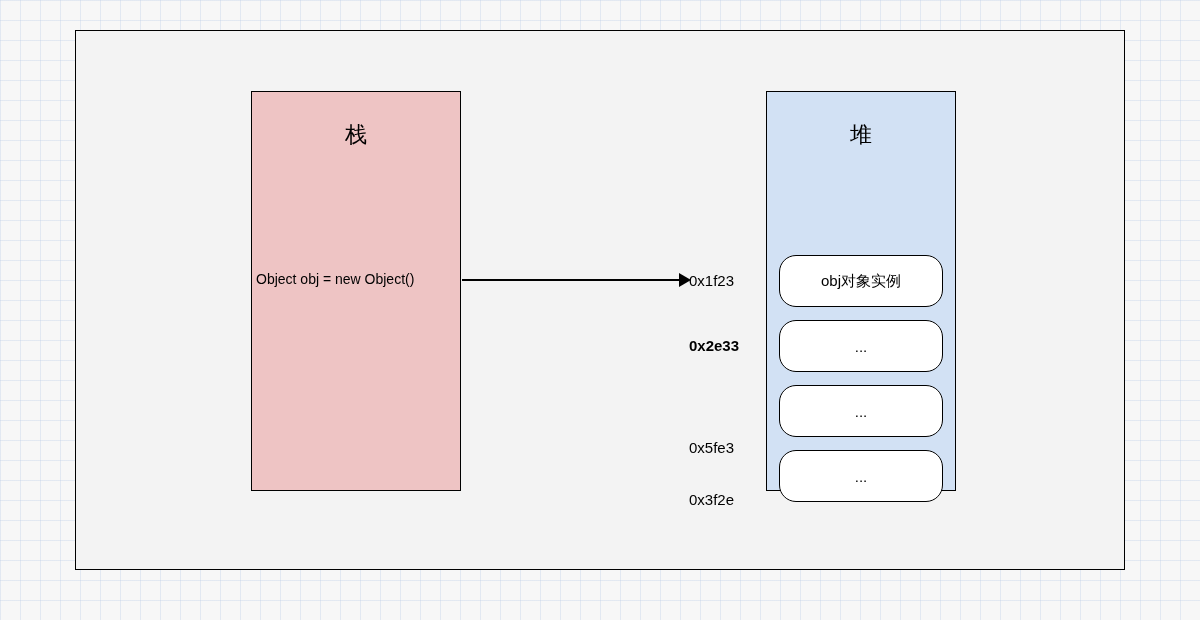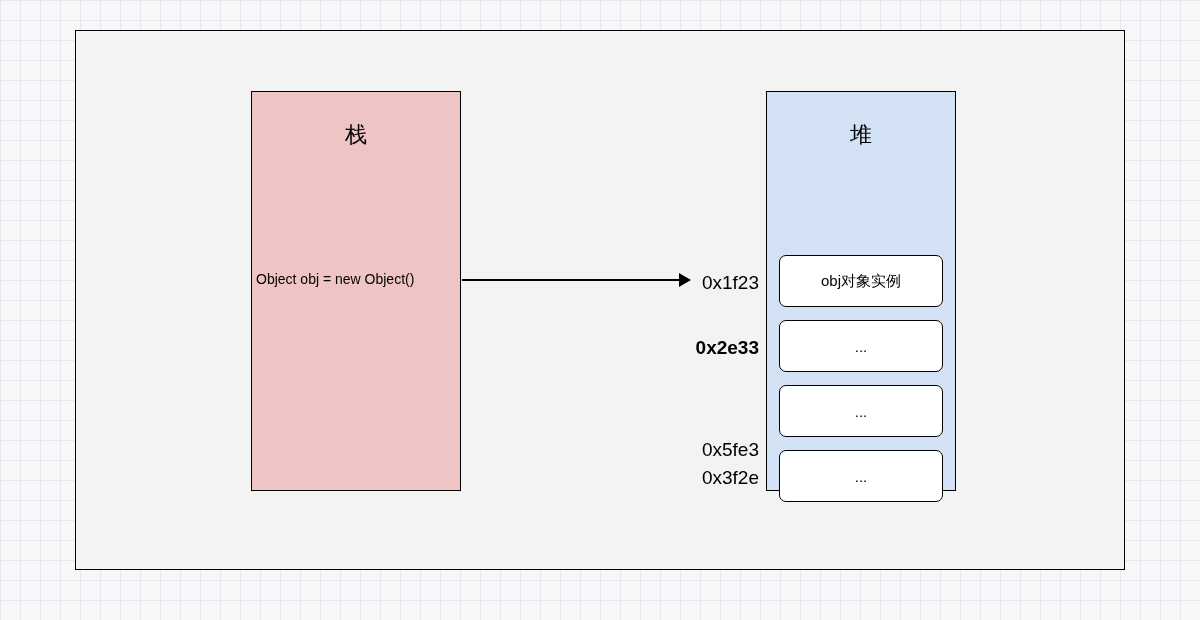--- a/index.html
+++ b/index.html
@@ -72,32 +72,31 @@
       font-weight: 500;
       color: #000;
     }
     .heap-row {
       position: absolute;
       left: 12px;
       width: 164px;
       height: 52px;
       background: #fff;
       border: 1.5px solid #000;
-      border-radius: 7px;
+      border-radius: 17px;
       display: flex;
       align-items: center;
       justify-content: center;
       font-size: 15px;
       color: #000;
     }
     .addr-label {
       position: absolute;
-      text-align: right;
       width: 70px;
-      font-size: 19px;
+      font-size: 15px;
       color: #000;
     }
     .arrow-line {
       position: absolute;
       left: 386px;
       top: 248px;
       width: 222px;
       height: 1.5px;
       background: #000;
     }
@@ -122,21 +121,21 @@
     <div class="stack-title">栈</div>
     <div class="code-line">Object obj = new Object()</div>
   </div>
 
   <div class="arrow-line"></div>
   <div class="arrow-head"></div>
 
   <div class="addr-label" style="left:613px; top:241px;">0x1f23</div>
   <div class="addr-label" style="left:613px; top:306px;font-weight:bold;">0x2e33</div>
   <div class="addr-label" style="left:613px; top:371px;margin-top:37px;">0x5fe3</div>
-  <div class="addr-label" style="left:613px; top:436px;">0x3f2e</div>
+  <div class="addr-label" style="left:613px; top:460px;">0x3f2e</div>
 
   <div class="heap-box">
     <div class="heap-title">堆</div>
     <div class="heap-row" style="top:163px;">obj对象实例</div>
     <div class="heap-row" style="top:228px;">...</div>
     <div class="heap-row" style="top:293px;">...</div>
     <div class="heap-row" style="top:358px;">...</div>
   </div>
 
 </div>

